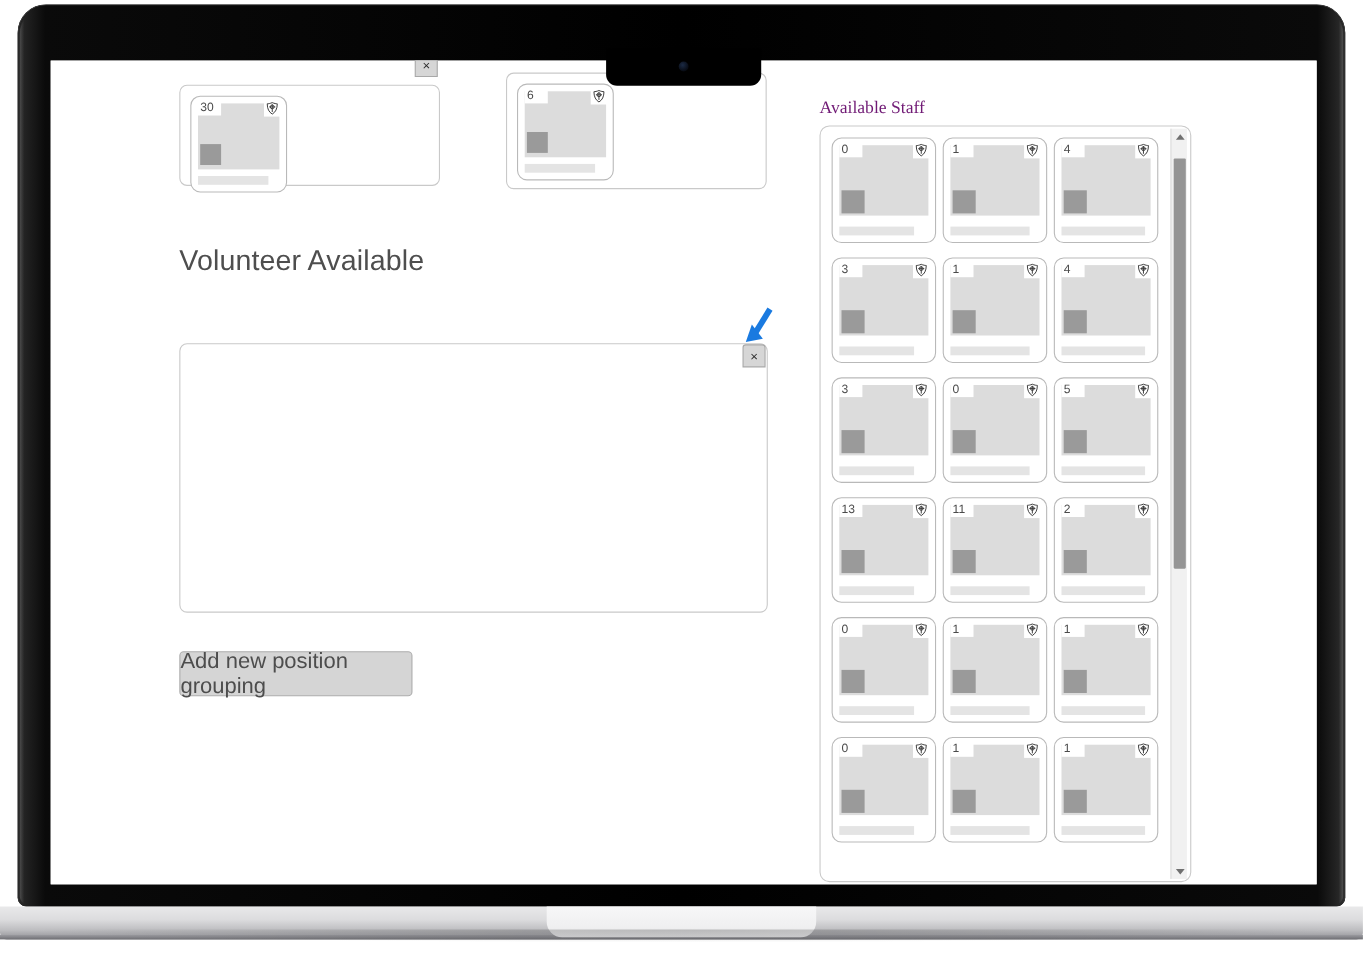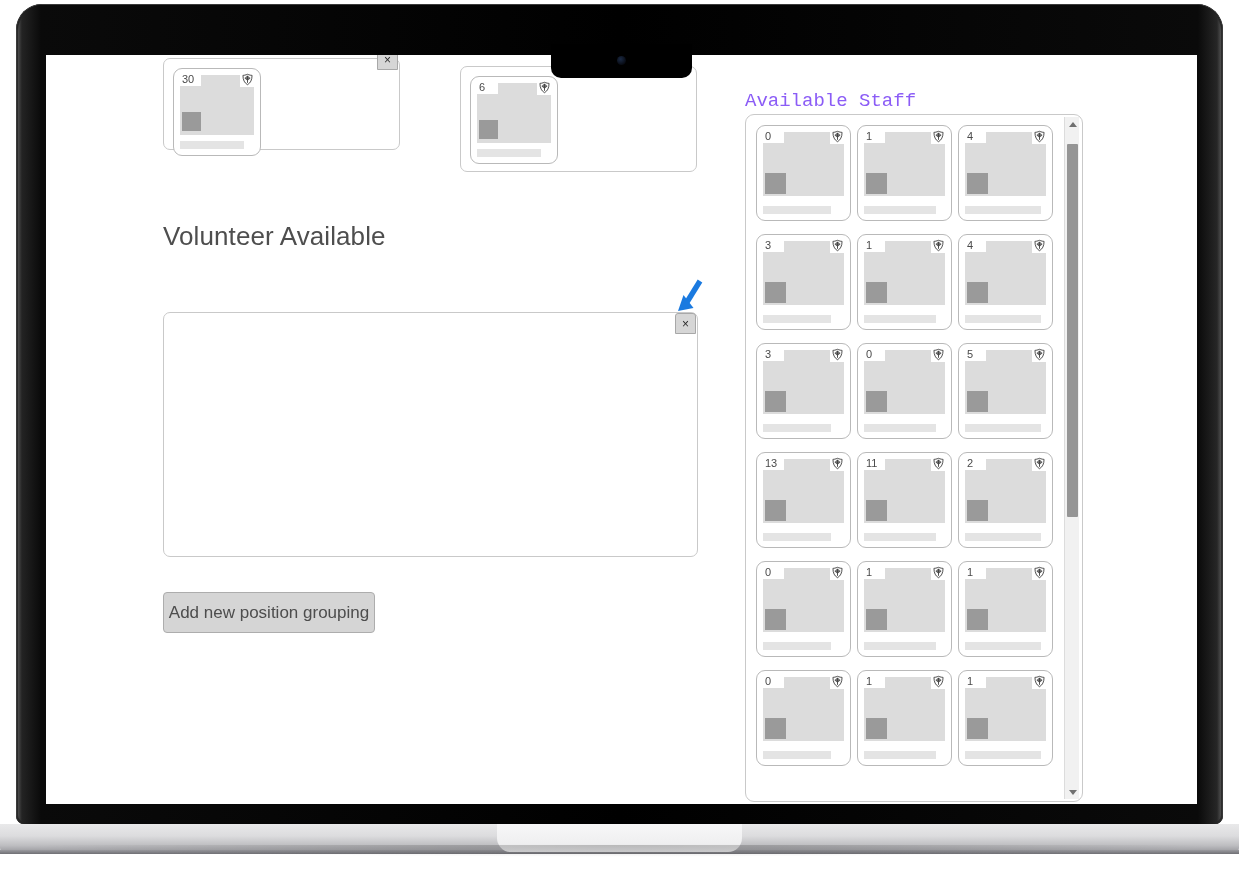--- a/index.html
+++ b/index.html
@@ -184,21 +184,21 @@
     justify-content: center;
     font-size: 12px;
     line-height: 1;
     color: #2b2b2b;
     box-sizing: border-box;
     cursor: pointer;
     z-index: 25;
     font-family: "Liberation Sans", sans-serif;
   }
 
-  #group-box-1 { left: 117px; top: 3px;  width: 237px; height: 92px; }
+  #group-box-1 { left: 117px; top: 22px;  width: 237px; height: 92px; }
   #group-box-2 { left: 414px; top: 11px;  width: 237px; height: 106px; }
   #group-close-1 { left: 331px; top: -6px; }
 
   
   .section-title {
     position: absolute;
     left: 117px; top: 166px;
     font-size: 26px;
     color: #4e4e4e;
     font-weight: 400;
@@ -240,36 +240,36 @@
 
   
   .add-btn {
     position: absolute;
     left: 117px; top: 537px;
     width: 212px; height: 41px;
     background: #d5d5d5;
     border: 1px solid #adadad;
     border-radius: 4px;
     color: #4d4d4d;
-    font-size: 17px;
+    font-size: 20px;
     display: flex;
     align-items: center;
     justify-content: center;
     cursor: pointer;
     box-sizing: border-box;
     font-family: "Liberation Sans", sans-serif;
   }
 
   
   .avail-title {
     position: absolute;
     left: 699px; top: 35px;
-    font-size: 19px;
-    color: #8b5cf6;
-    font-family: Liberation Mono, monospace;
+    font-size: 16px;
+    color: #701a75;
+    font-family: Liberation Serif, serif;
   }
   .avail-panel {
     position: absolute;
     left: 699px; top: 59px;
     width: 338px; height: 688px;
     border: 1px solid #c9c9c9;
     border-radius: 9px;
     background: #ffffff;
     box-sizing: border-box;
     overflow: hidden;

